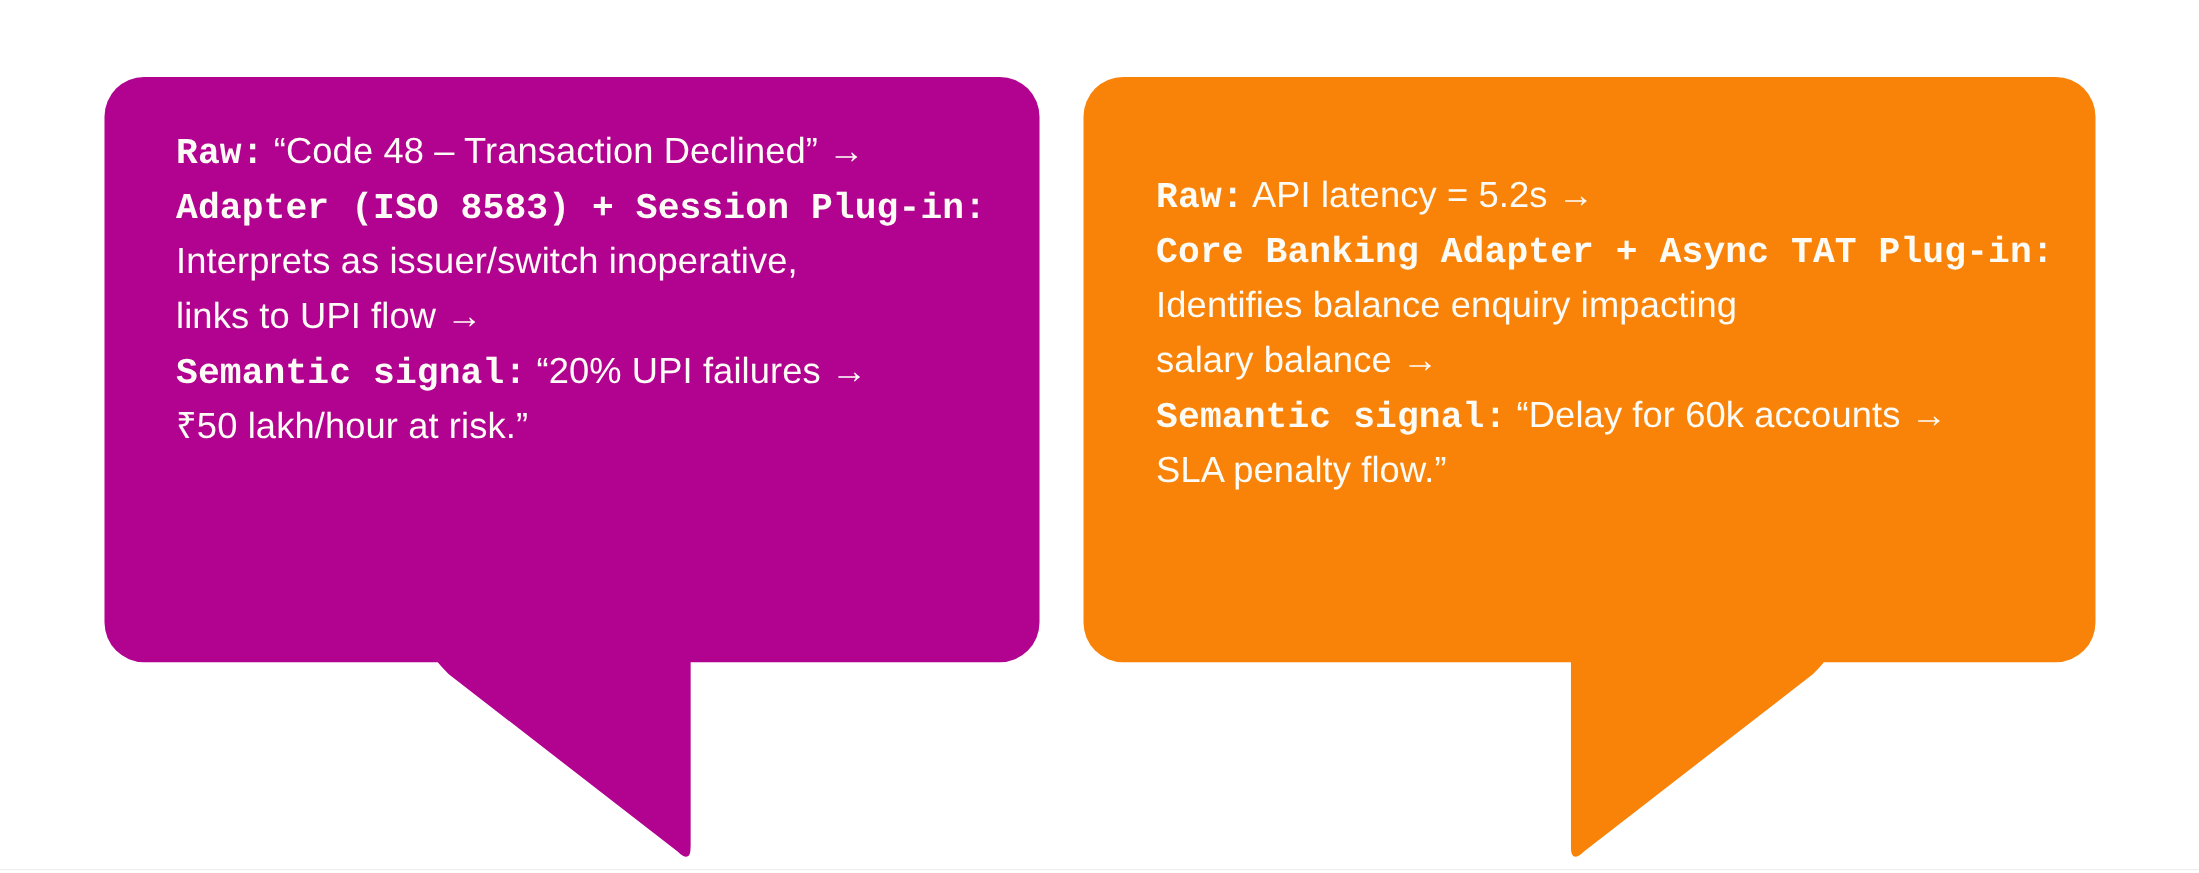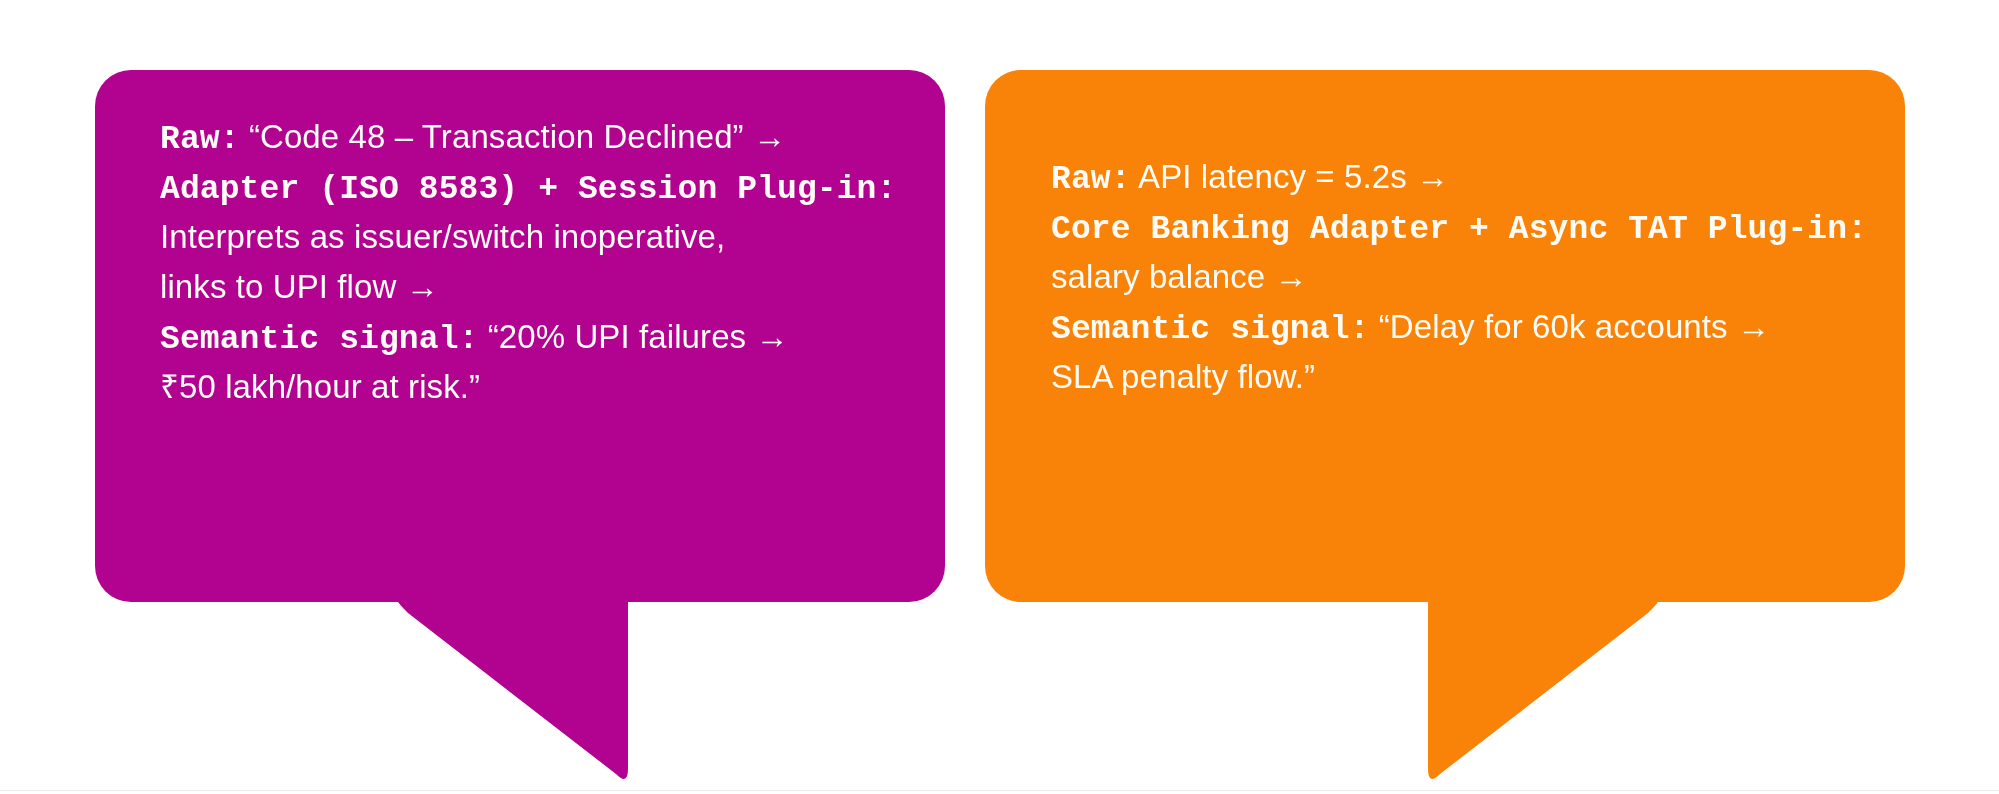--- a/index.html
+++ b/index.html
@@ -112,20 +112,21 @@
   <div class="bubble" id="bubble-orange">
     <div class="bubble-body" style="background: rgb(249, 131, 9);"></div>
 
     <svg class="bubble-tail" width="230" height="185" viewBox="0 0 230 185">
       <path d="M 230 0 L 0 0 L 0 168 Q 0 185 12 173 L 220 12 Q 232 0 230 0 Z" fill="#f98309"></path>
     </svg>
 
     <div class="bubble-text" style="color: rgb(253, 251, 245);">
       <span class="line"><span class="lbl">Raw:</span><span> API latency = 5.2s →</span></span>
       <span class="line"><span class="lbl">Core Banking Adapter + Async TAT Plug-in:</span><span></span></span>
+      <span class="line"><span class="lbl"></span><span>Identifies balance enquiry impacting</span></span>
       <span class="line"><span class="lbl"></span><span>salary balance →</span></span>
       <span class="line"><span class="lbl">Semantic signal:</span><span> “Delay for 60k accounts →</span></span>
       <span class="line"><span class="lbl"></span><span>SLA penalty flow.”</span></span>
     </div>
   </div>
 
   <div id="bottom-rule" style="background: rgb(237, 237, 238);"></div>
 
 </div>
 

